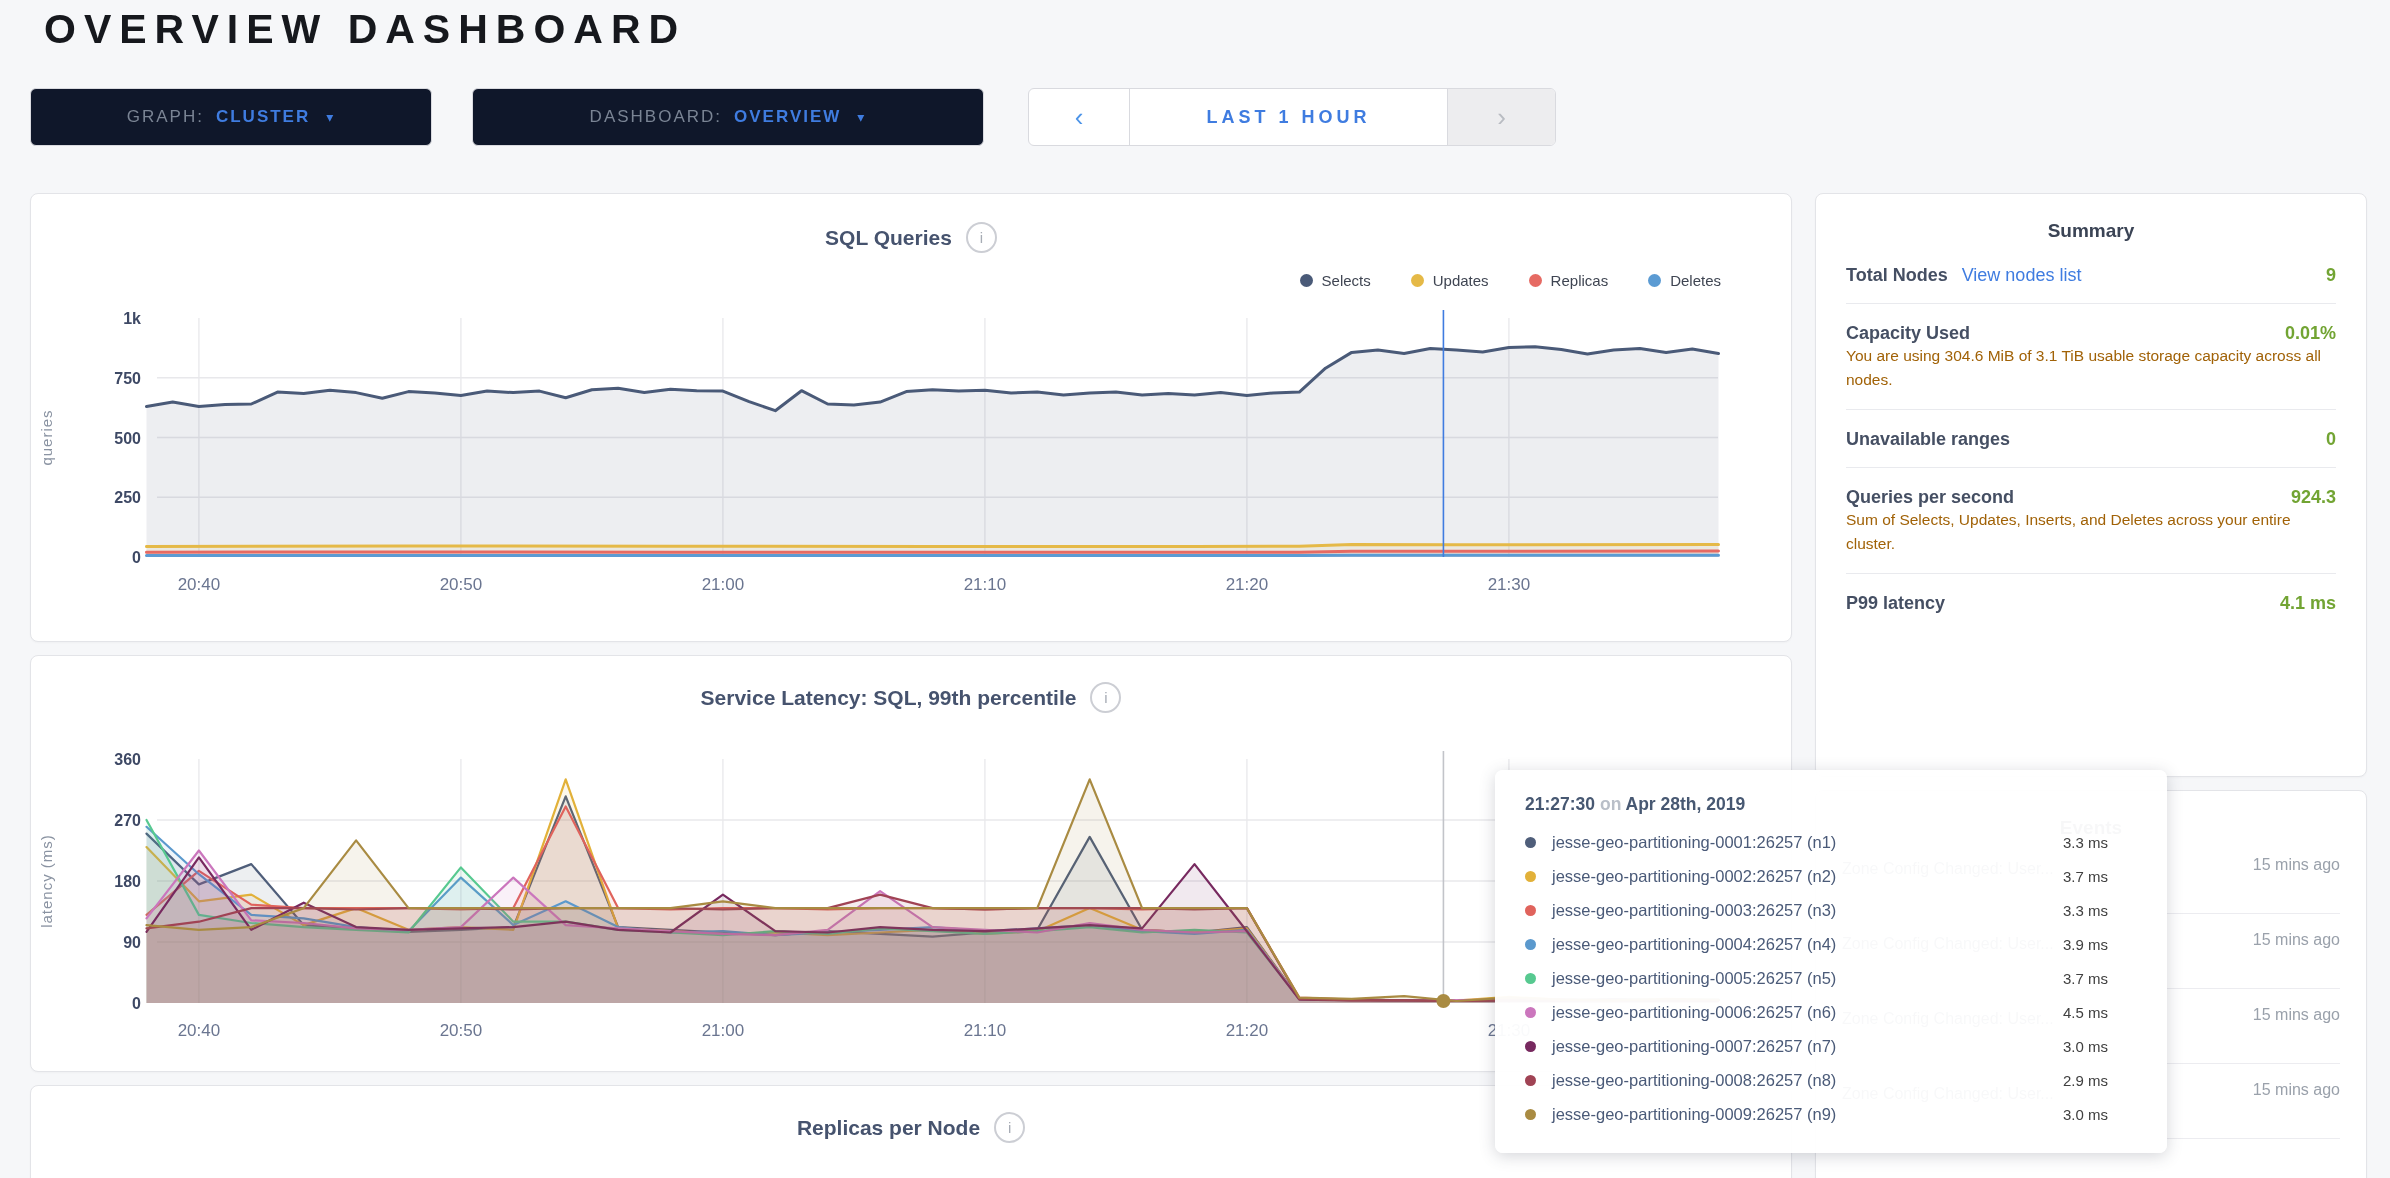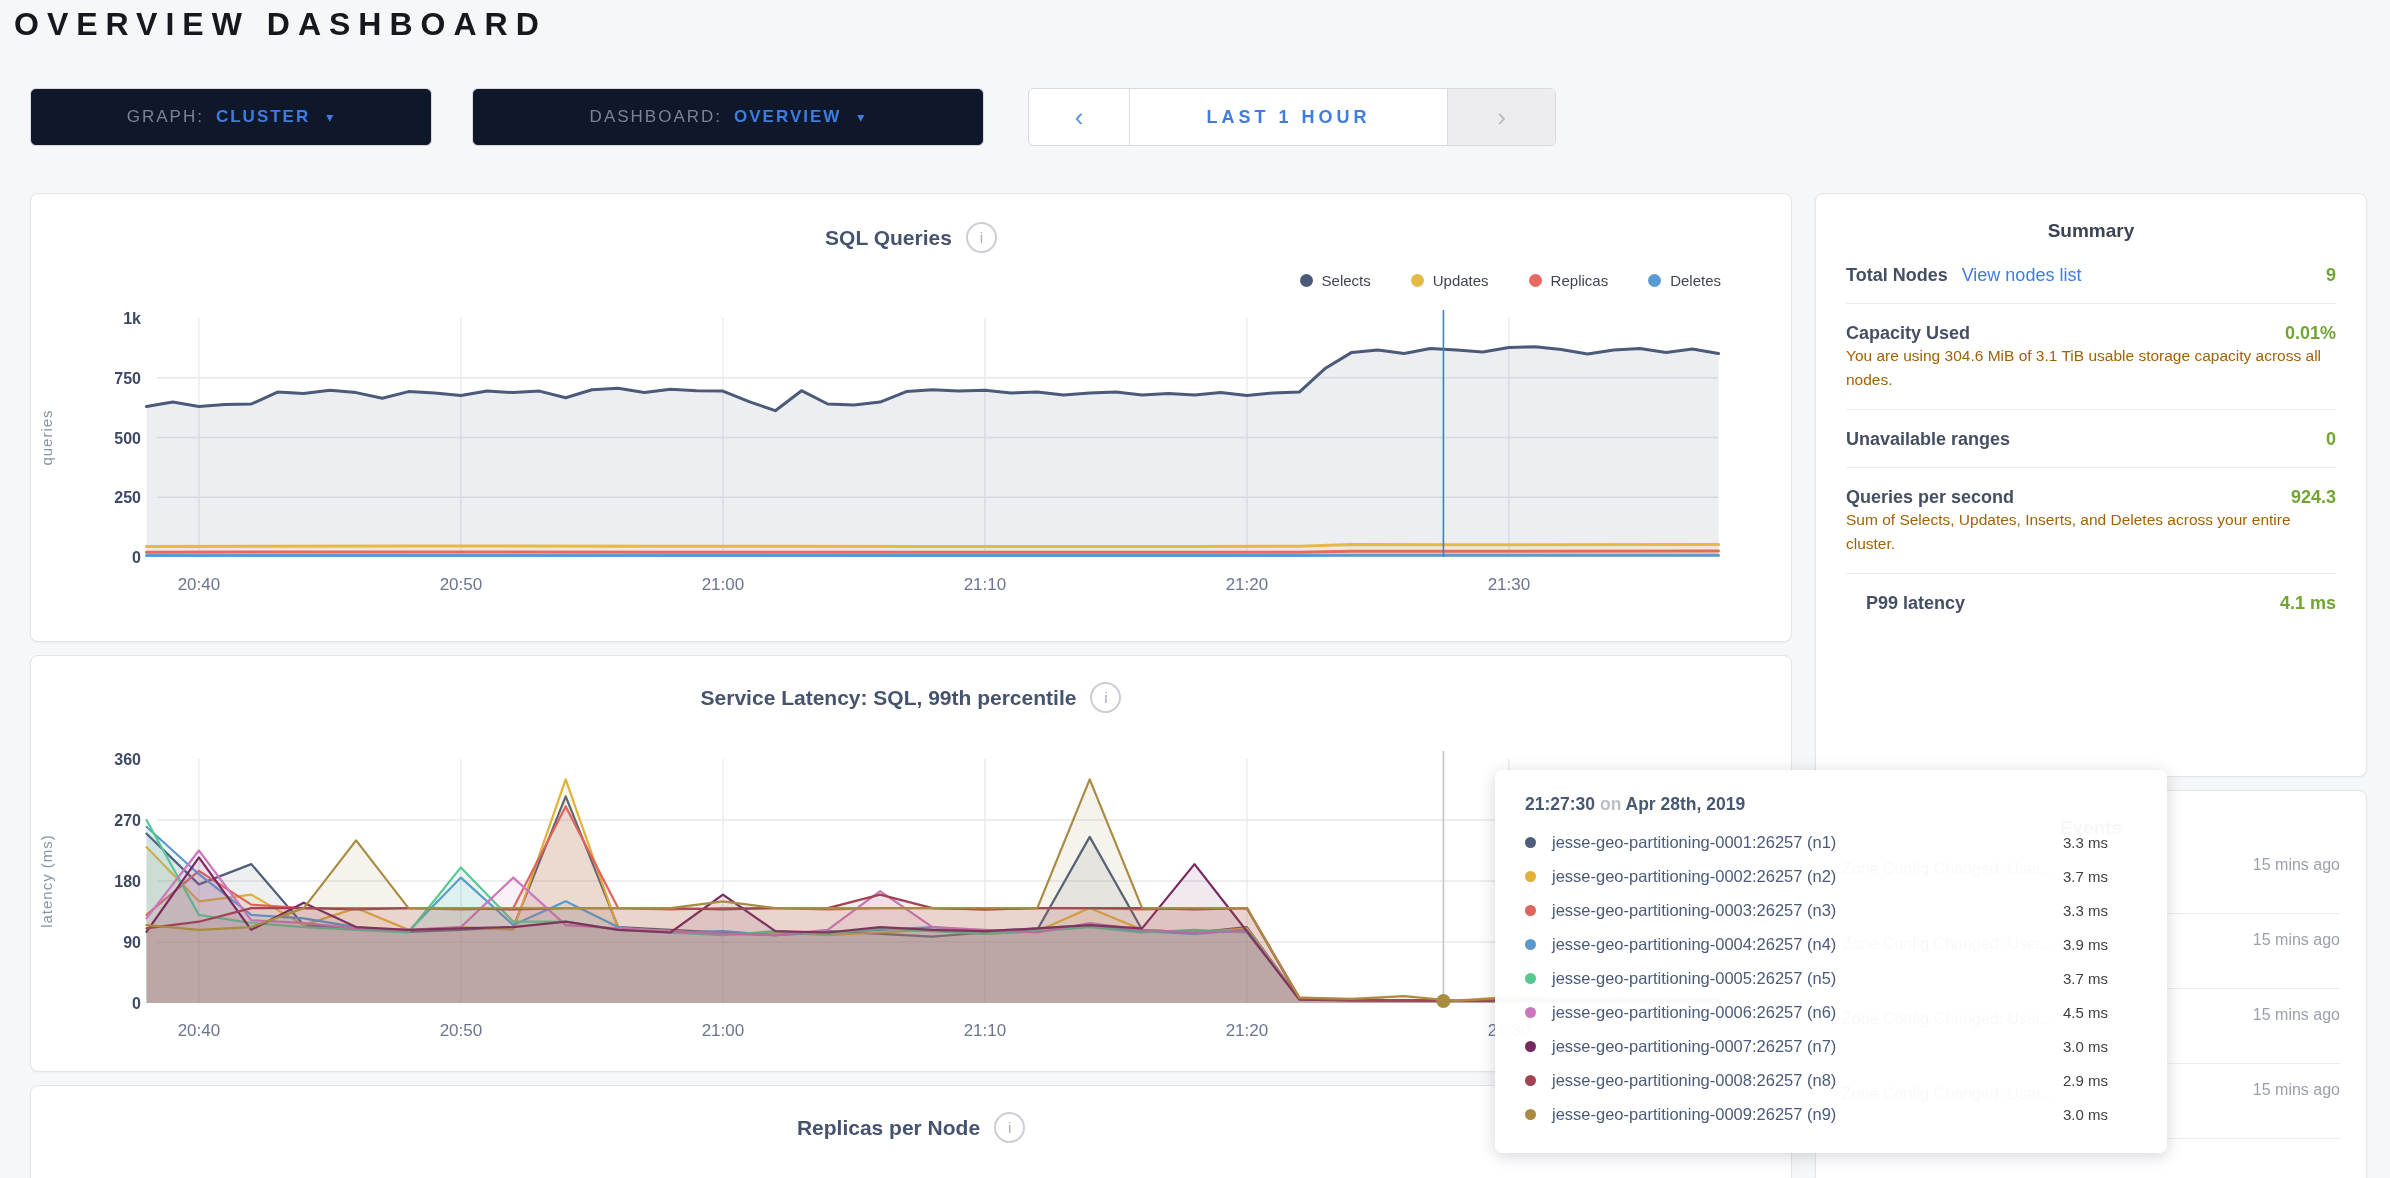--- a/index.html
+++ b/index.html
@@ -1,20 +1,20 @@
 <!DOCTYPE html>
 <html><head>
 <meta charset="utf-8">
 <style>
   html,body{margin:0;padding:0;}
   body{font-family:"Liberation Sans",sans-serif;background:#f6f7f9;}
   #page{position:relative;width:2390px;height:1178px;overflow:hidden;background:#f6f7f9;color:#3b4455;}
   .abs{position:absolute;}
   
-  #page-title{left:14px;top:6px;font-size:32px;font-weight:bold;color:#16181d;letter-spacing:8px;}
+  #page-title{left:44px;top:6px;font-size:41px;font-weight:bold;color:#16181d;letter-spacing:8px;}
   .dropdown{top:88px;height:56px;background:#0f172a;border:1px solid #d9dadf;border-radius:6px;
     display:flex;align-items:center;justify-content:center;gap:12px;font-size:17px;letter-spacing:2px;cursor:pointer;}
   .dd-label{color:#7a8494;}
   .dd-value{color:#3f7ce0;font-weight:bold;}
   .dd-caret{color:#3f7ce0;font-size:14px;margin-left:4px;}
   #timenav{top:88px;left:1028px;width:526px;height:56px;border:1px solid #d9dadf;border-radius:6px;background:#fff;display:flex;overflow:hidden;}
   #timenav .seg{display:flex;align-items:center;justify-content:center;height:100%;}
   #tn-prev{width:100px;border-right:1px solid #d9dadf;color:#4d94e8;font-size:26px;cursor:pointer;}
   #tn-label{flex:1;color:#3f7ce0;font-size:18px;font-weight:bold;letter-spacing:4px;cursor:pointer;}
   #tn-next{width:107px;border-left:1px solid #d9dadf;background:#ededef;color:#b9bcc2;font-size:26px;cursor:pointer;}
@@ -26,21 +26,21 @@
     display:flex;align-items:center;justify-content:center;font-style:normal;cursor:pointer;background:#fff;}
   .legend{position:absolute;display:flex;gap:40px;align-items:center;}
   .legend-item{display:flex;align-items:center;gap:9px;font-size:15px;color:#3f4552;}
   .legend-dot{width:13px;height:13px;border-radius:50%;}
   svg{position:absolute;overflow:visible;}
   
   #summary-card{left:1815px;top:193px;width:550px;height:582px;padding:0;}
   .panel-title{text-align:center;font-size:19px;font-weight:bold;color:#3b4455;padding-top:26px;}
   .sum-body{padding:4px 30px 0 30px;}
   .sum-row{border-bottom:1px solid #e9eaee;padding:19px 0 17px 0;}
-  .sum-row:last-child{border-bottom:none;margin-left:20px;}
+  .sum-row:last-child{border-bottom:none;}
   .sum-main{display:flex;align-items:flex-end;gap:14px;font-size:18px;color:#454f63;font-weight:bold;}
   .sum-link{color:#3f7ce0;font-weight:normal;cursor:pointer;}
   .sum-value{margin-left:auto;color:#72a433;font-weight:bold;}
   .sum-sub{font-size:15.5px;line-height:1.55;color:#a16207;font-weight:normal;}
   
   #events-card{left:1815px;top:790px;width:550px;height:420px;}
   .ev-body{padding:0 26px;}
   .ev-row{display:flex;align-items:flex-start;border-bottom:1px solid #ececf0;padding:13px 0;min-height:48px;}
   .ev-text{font-size:16px;color:#475872;white-space:nowrap;overflow:hidden;flex:1;padding-top:8px;}
   .ev-time{width:96px;text-align:right;font-size:16px;line-height:1.6;color:#9aa1ab;}

